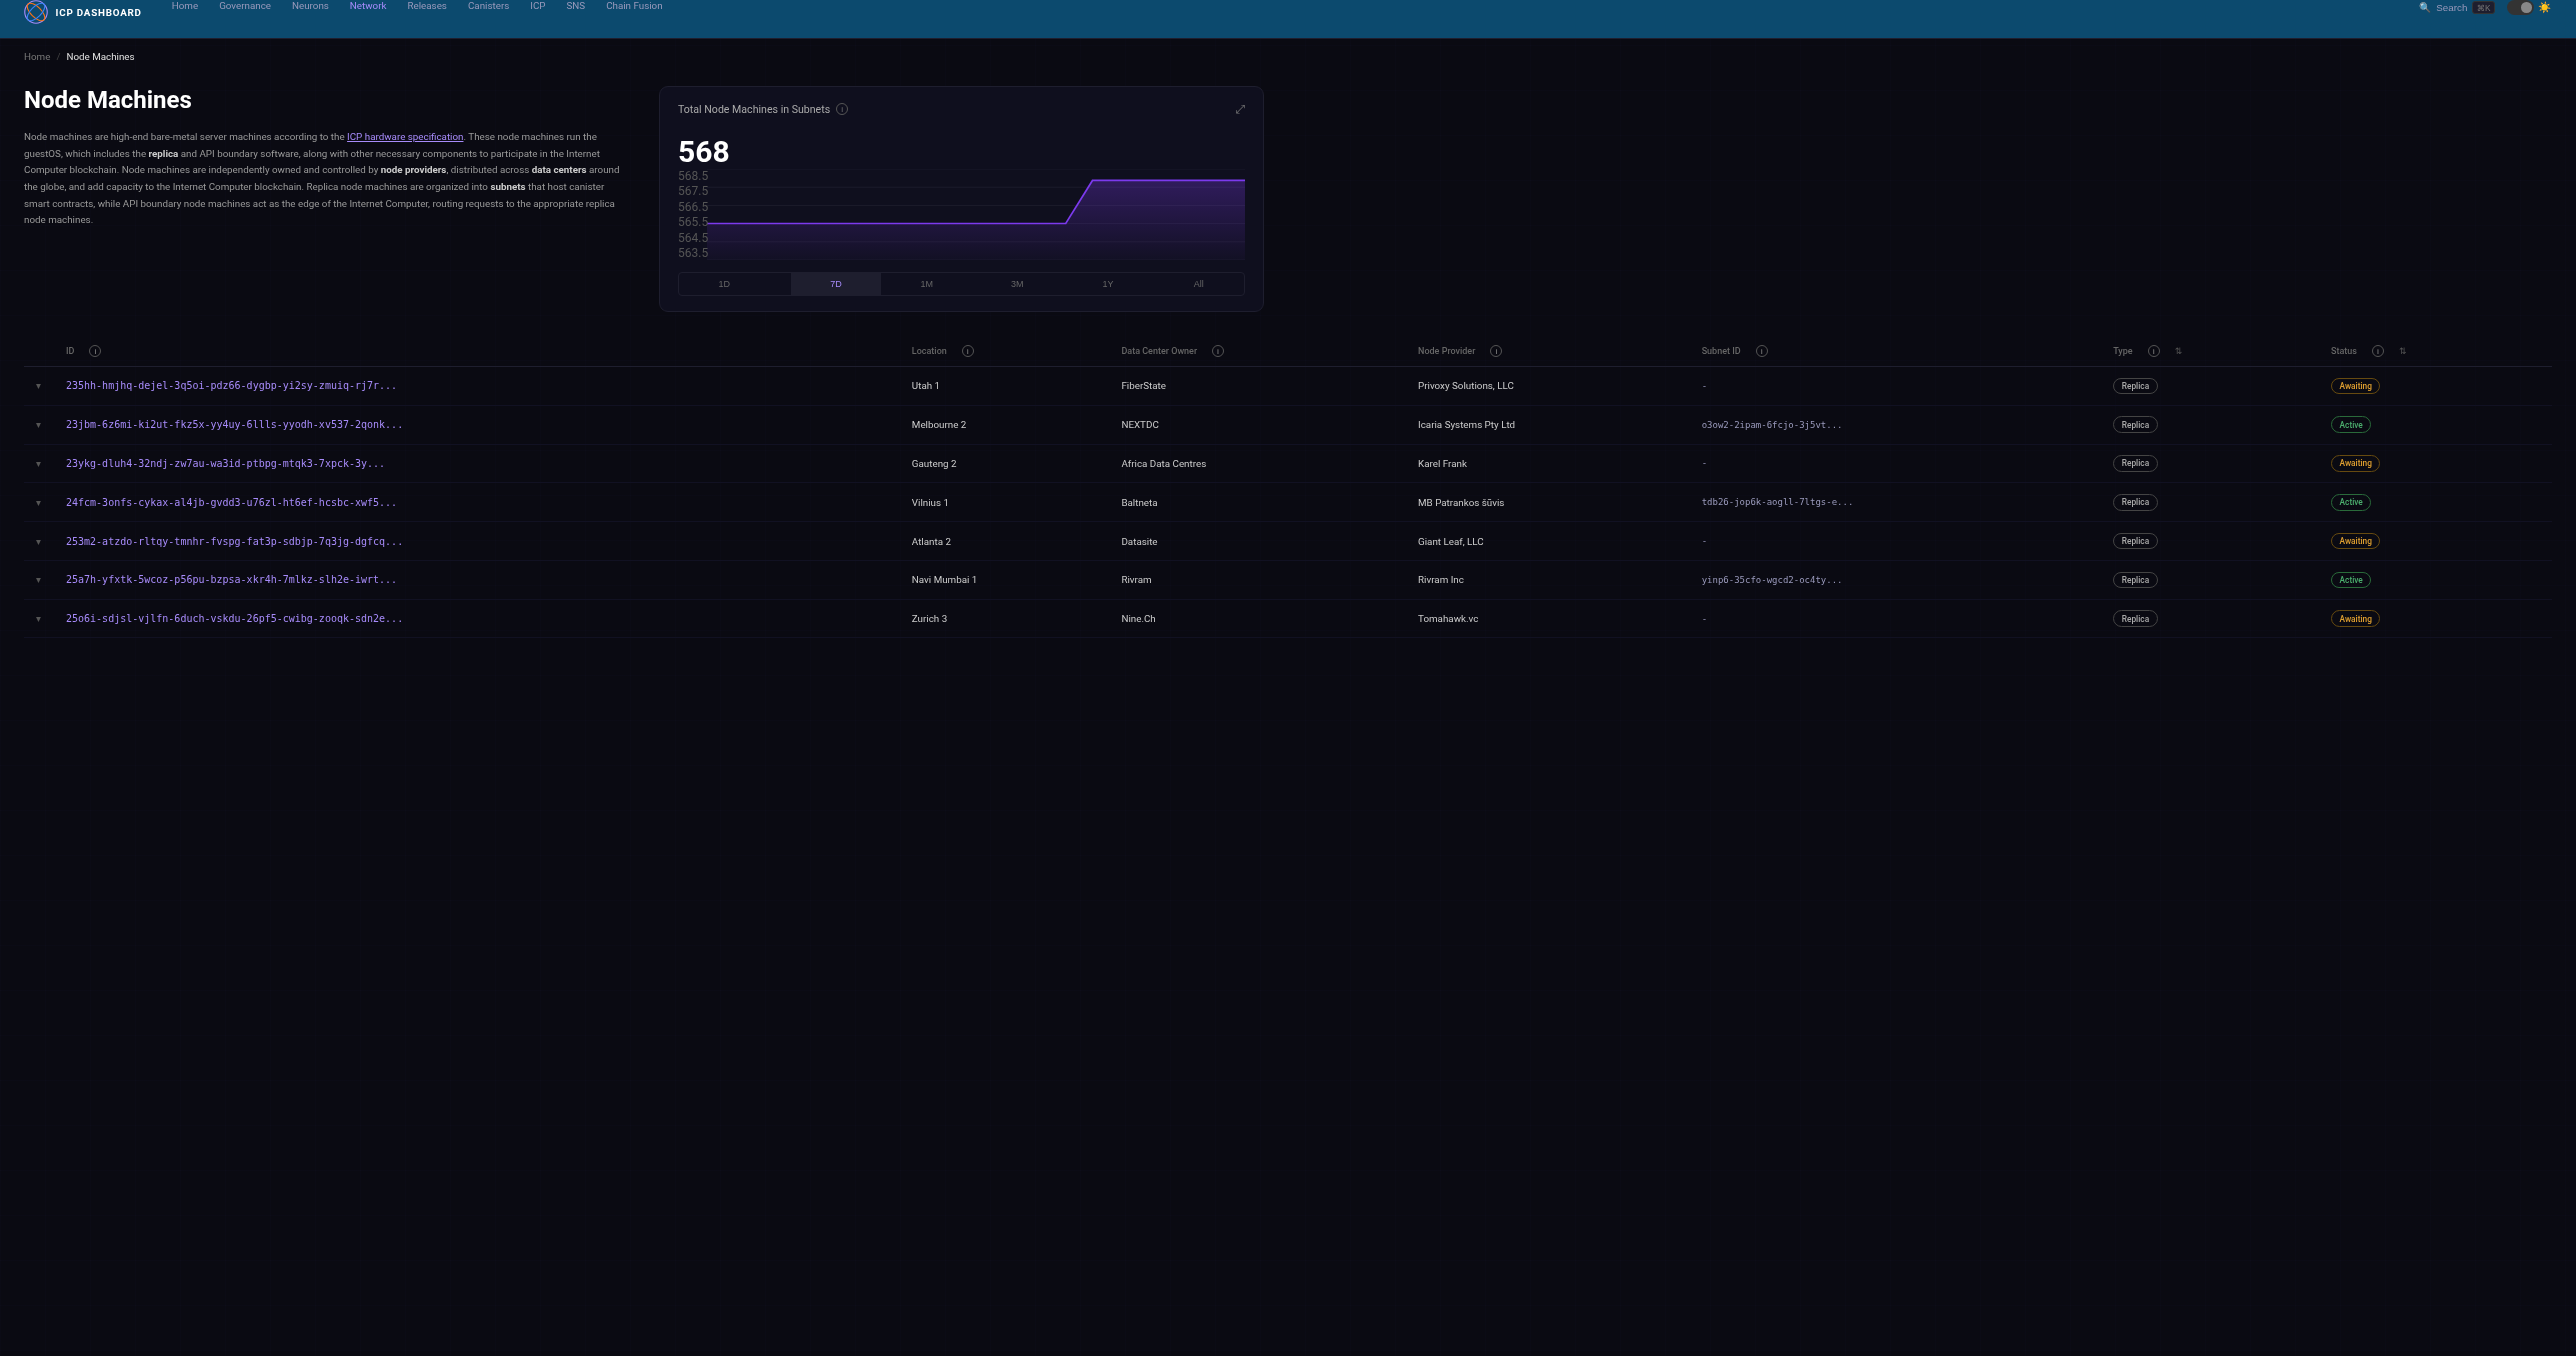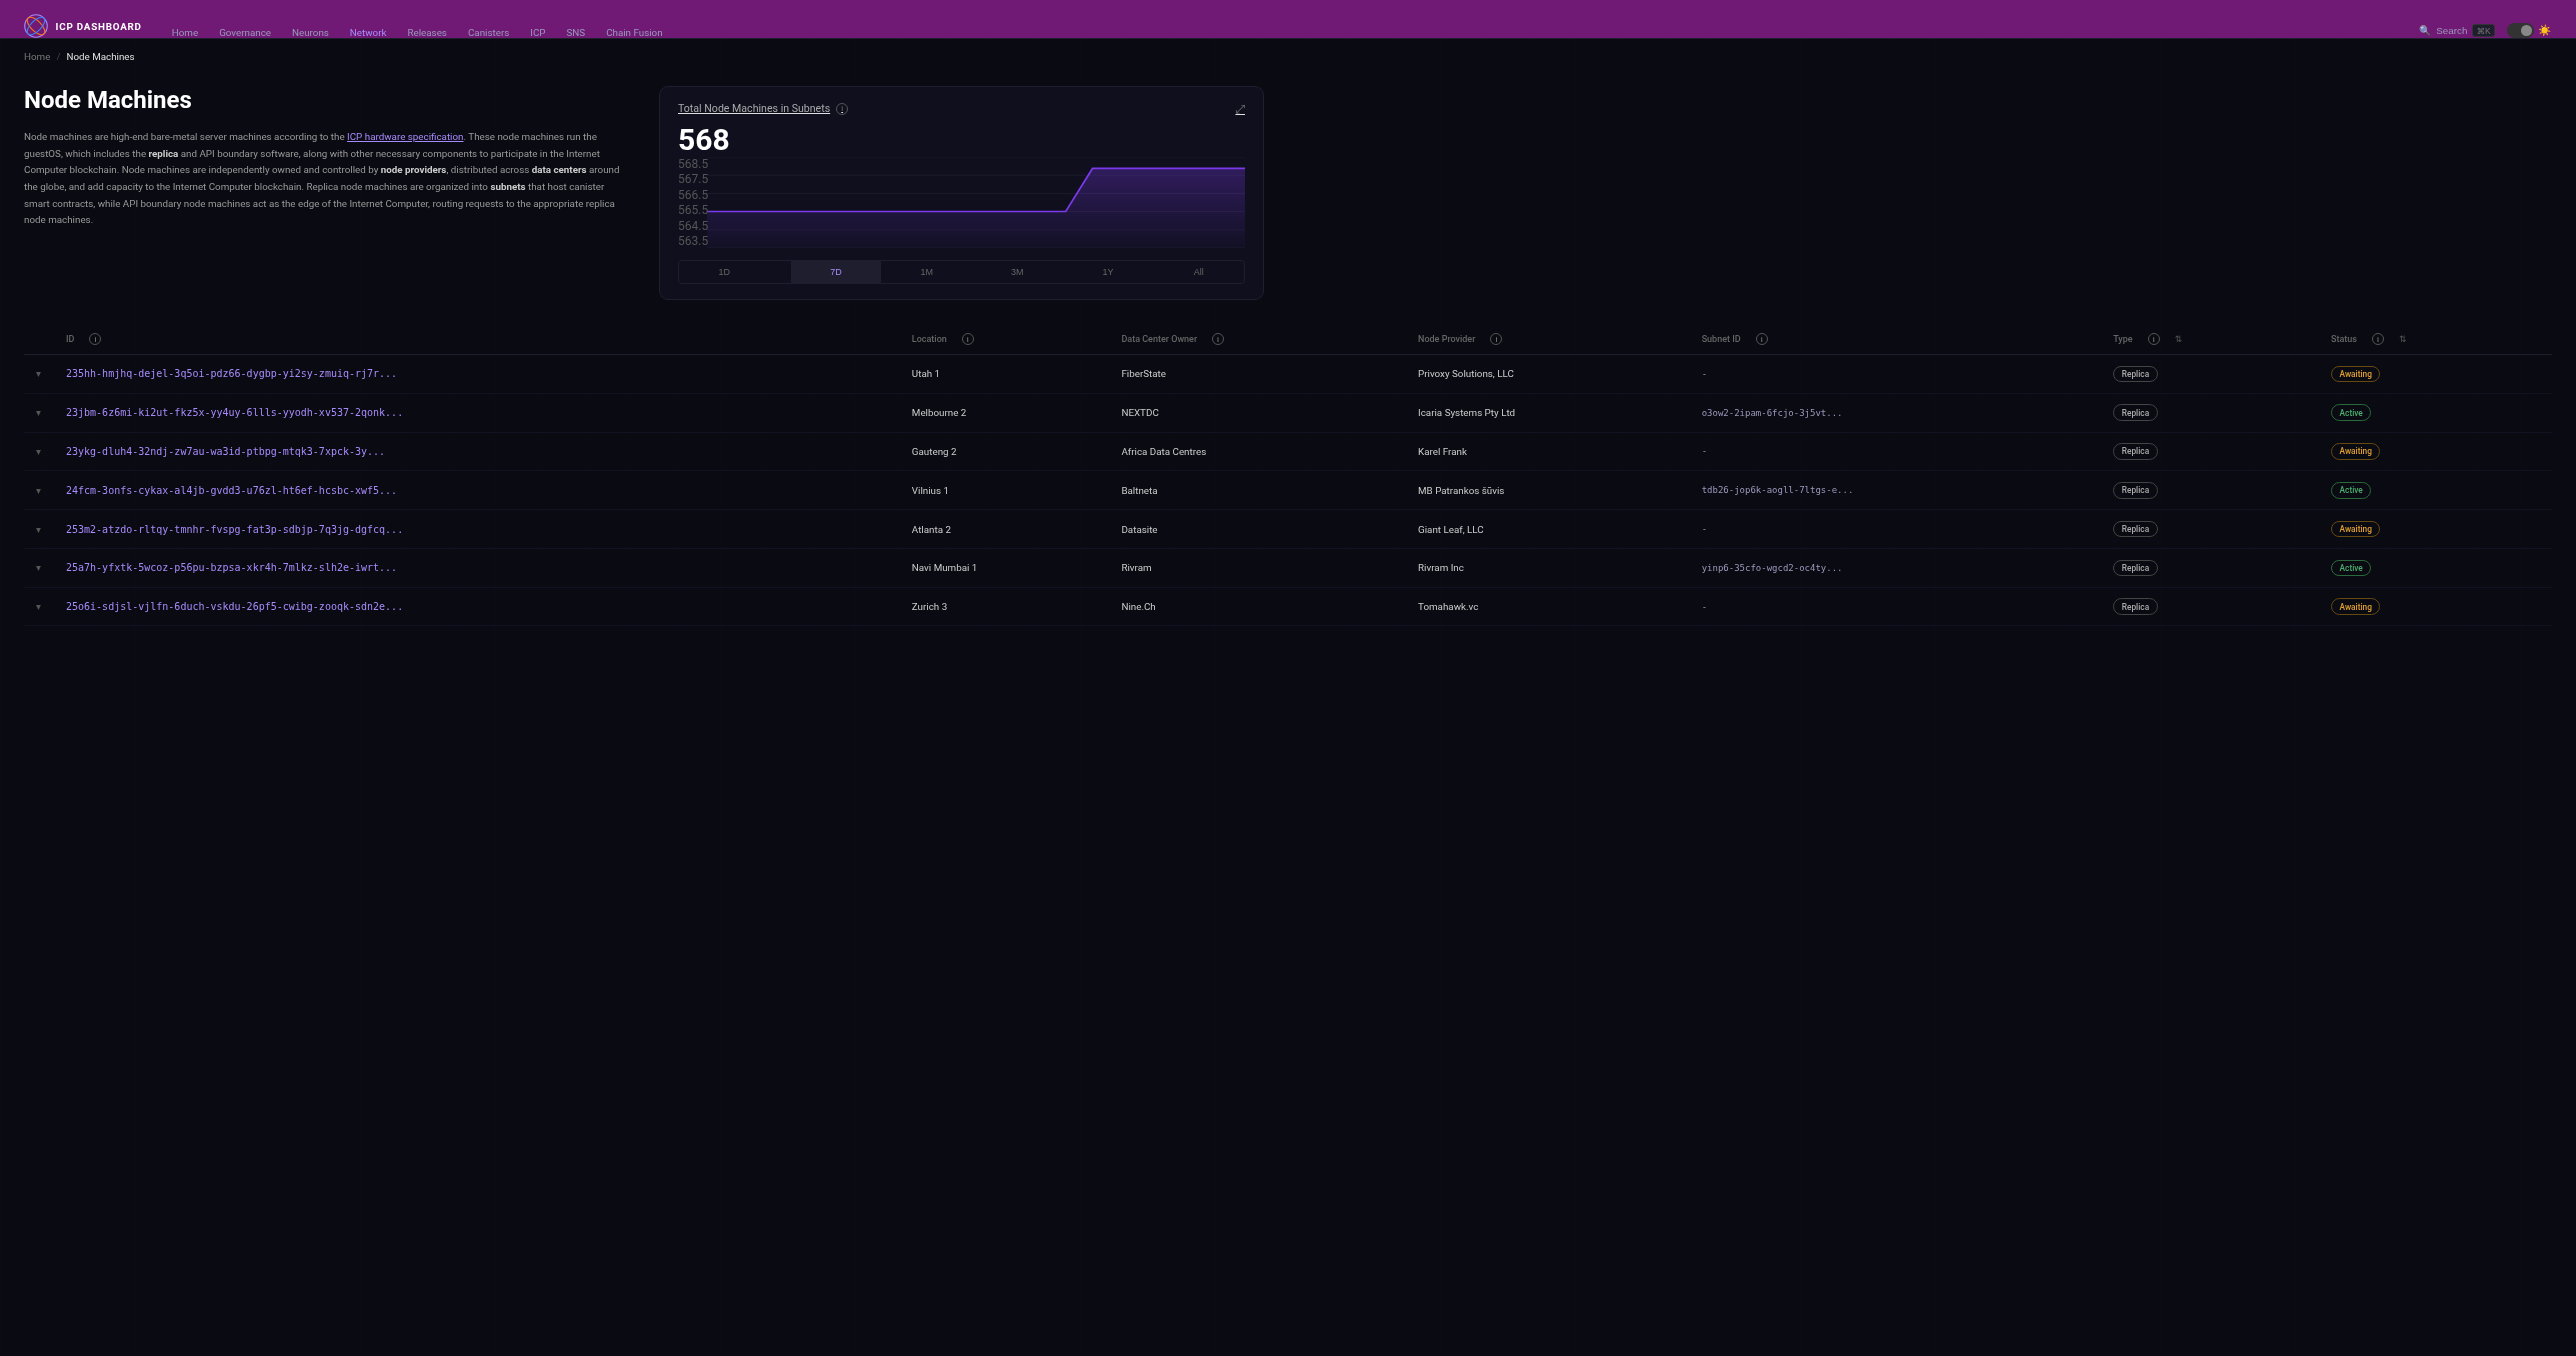--- a/index.html
+++ b/index.html
@@ -7,24 +7,24 @@
       background: #0a0a12;
       color: #e0e0e0;
       font-family: -apple-system, BlinkMacSystemFont, 'Segoe UI', Roboto, sans-serif;
       min-height: 100vh;
       font-size: 10.6px;
     }
 
     
     nav {
       display: flex;
-      align-items: flex-end;
+      align-items: flex-start;
       padding: 0 24px;
       height: 39px;
-      background: #701a75;
+      background: #0c4a6e;
       border-bottom: 0.8px solid #1e1e2e;
       position: sticky;
       top: 0;
       z-index: 100;
     }
     .nav-logo {
       display: flex;
       align-items: center;
       gap: 7.6px;
       margin-right: 30px;
@@ -142,24 +142,23 @@
 
     
     .chart-card {
       background: #0f0f1e;
       border: 0.8px solid #1e1e2e;
       border-radius: 9px;
       padding: 15px 18px;
     }
     .chart-header {
       display: flex;
-      align-items: flex-start;
+      align-items: center;
       justify-content: space-between;
-      margin-bottom: 6px;
-      text-decoration: underline;
+      margin-bottom: 18px;
     }
     .chart-title-row {
       display: flex;
       align-items: center;
       gap: 6px;
     }
     .chart-title {
       font-size: 10.6px;
       color: #aaa;
     }

